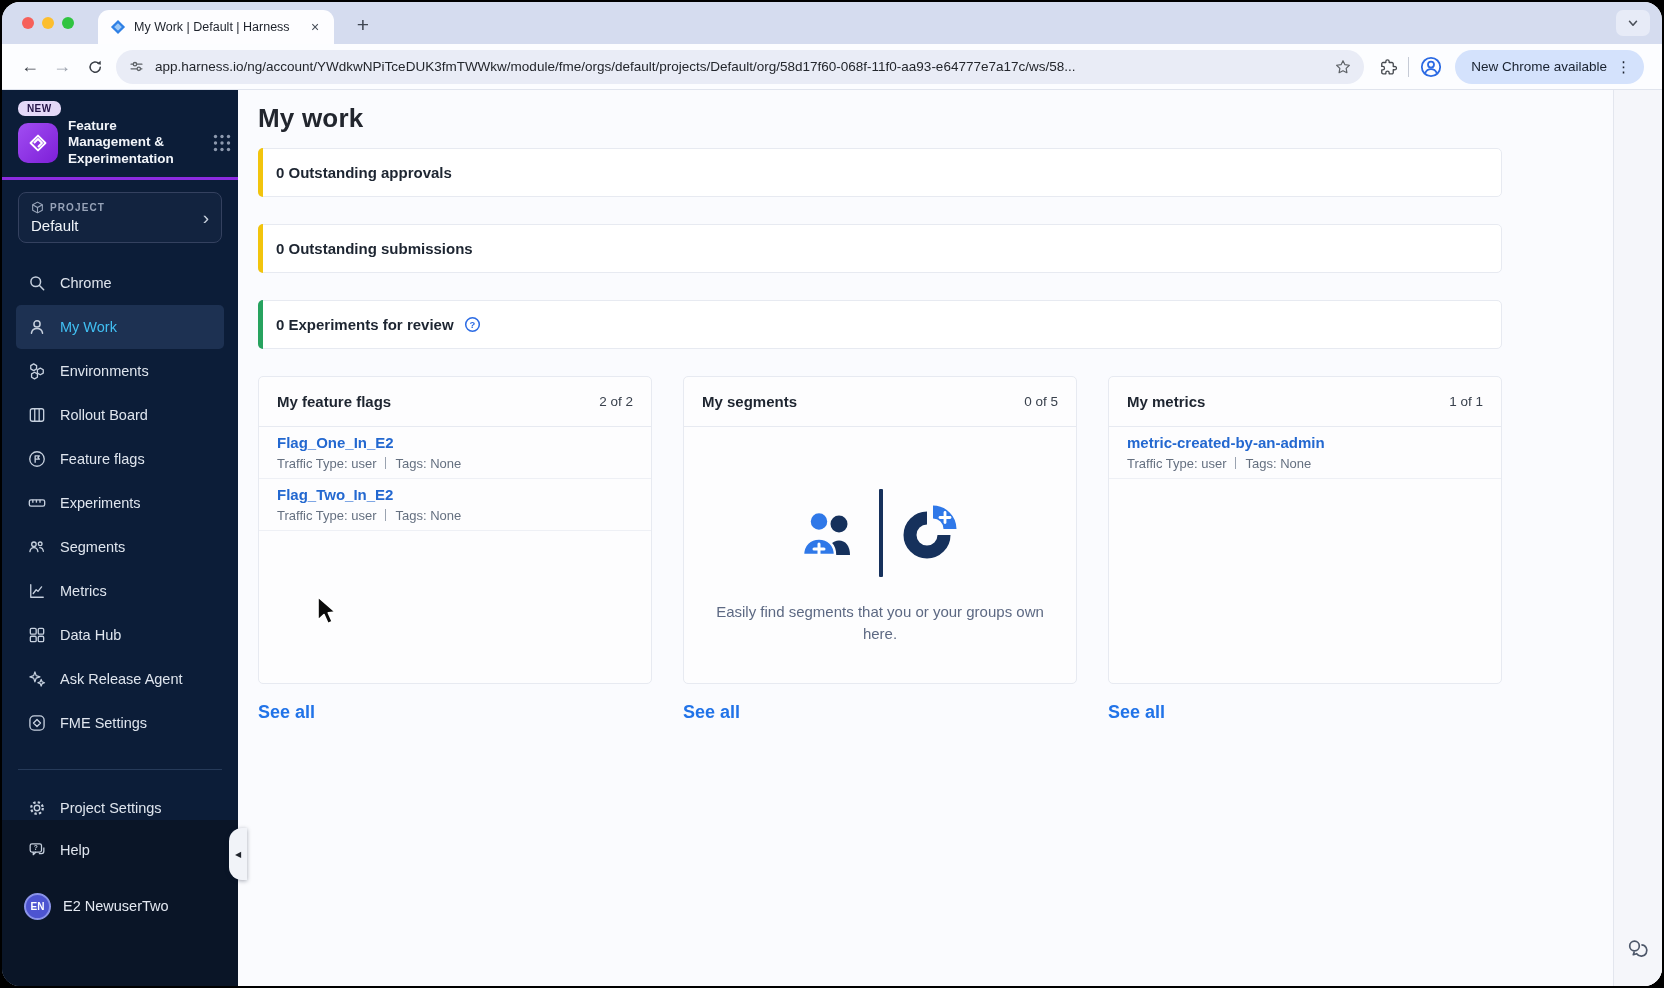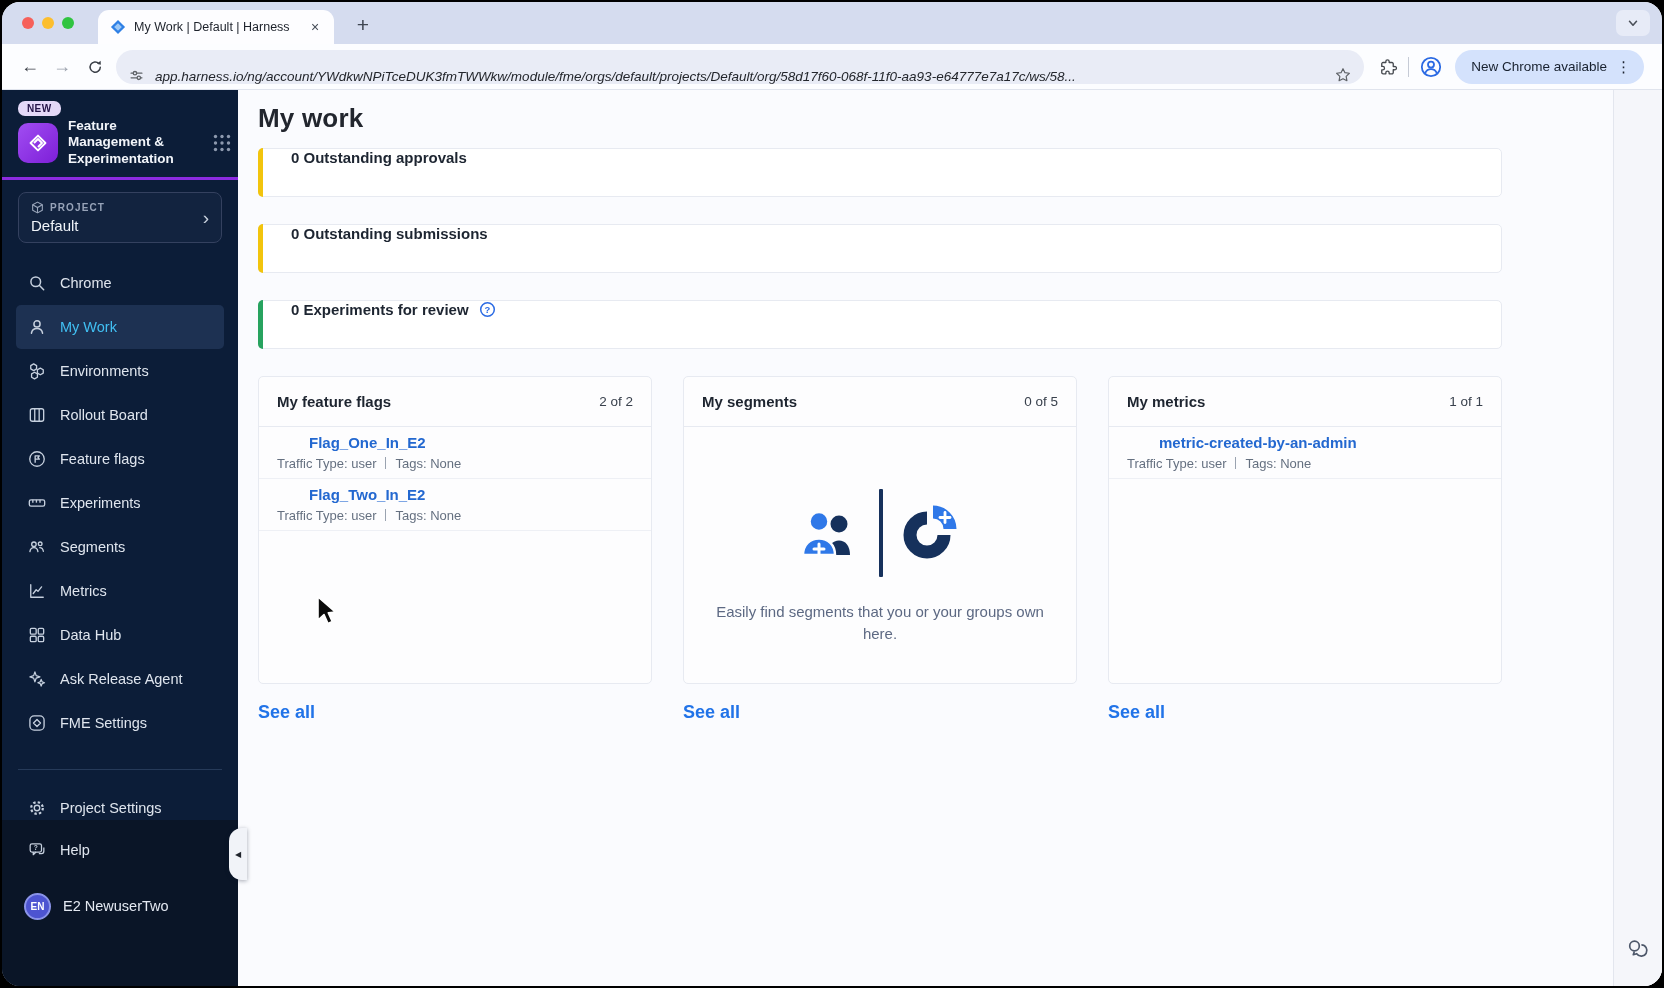--- a/index.html
+++ b/index.html
@@ -22,21 +22,21 @@
   .tabsearch { margin-left:auto; margin-bottom:8px; margin-right:12px; width:34px; height:26px;
                background:#e7ebf7; border-radius:7px; display:flex; align-items:center; justify-content:center; }
 
   
   .toolbar { height:46px; background:#fcfdff; border-bottom:1px solid #e0e4ed;
              display:flex; align-items:center; padding:0 12px; }
   .nav-btn { width:32px; height:32px; display:flex; align-items:center; justify-content:center;
              font-size:18px; color:#3a3f47; border-radius:50%; }
   .nav-btn.disabled { color:#9aa1ad; }
   .omnibox { flex:1; height:34px; background:#e9ecf6; border-radius:17px; display:flex;
-             align-items:flex-end; padding:0 12px; margin:0 14px 0 6px; min-width:0;font-style:italic; }
+             align-items:center; padding:0 12px; margin:0 14px 0 6px; min-width:0; }
   .url-text { flex:1; font-size:13.5px; color:#23262c; margin-left:10px; white-space:nowrap;
               overflow:hidden; }
   .tb-sep { width:1px; height:20px; background:#c6cbd6; margin:0 10px; }
   .update-pill { height:34px; background:#d4e2fc; border-radius:17px; display:flex; align-items:center;
                  padding:0 4px 0 16px; margin:0 6px 0 12px; }
   .update-text { font-size:13.5px; color:#18212f; }
   .kebab { font-size:15px; color:#1c2330; padding:0 9px; }
 
   
   .app { display:flex; height:calc(100% - 88px); position:relative; }
@@ -79,33 +79,33 @@
 
   
   .content { flex:1; position:relative; background:#fafbfe; min-width:0; }
   .rail { position:absolute; top:0; right:0; bottom:0; width:49px; border-left:1px solid #e3e6ee;
           background:#f5f6fa; }
   .chat-btn { position:absolute; bottom:24px; left:50%; transform:translateX(-50%); display:flex; }
   .main { position:absolute; left:20px; top:0; width:1244px; }
   .page-title { margin-top:13px; font-size:26px; font-weight:700; color:#22262e; letter-spacing:.2px; }
   .banners { margin-top:14px; }
   .banner { position:relative; background:#fff; border:1px solid #e7eaf1; border-radius:5px; height:49px;
-            display:flex; padding-left:32px; margin-bottom:27px; }
+            display:flex; align-items:center; padding-left:17px; margin-bottom:27px; }
   .banner::before { content:""; position:absolute; left:-1px; top:-1px; bottom:-1px; width:5px;
                     border-radius:5px 0 0 5px; background:var(--accent); }
   .banner-text { font-size:15px; font-weight:700; color:#1d2531; }
   .banner .q-icon { margin-left:10px; display:flex; }
   .cards { display:flex; gap:31px; margin-top:26px; }
   .card-col { width:394px; flex:none; }
   .card { background:#fdfdfe; border:1px solid #e7eaf1; border-radius:5px; height:308px; overflow:hidden; }
   .card-head { height:50px; display:flex; align-items:center; padding:0 18px; border-bottom:1px solid #e7eaf1; }
   .card-title { font-size:15px; font-weight:700; color:#1e2530; flex:1; }
   .card-count { font-size:13.5px; color:#39414d; }
   .item-row { height:52px; padding:7px 18px 0; border-bottom:1px solid #eef0f5; }
-  .item-name { font-size:15px; font-weight:700; color:#2368d0; cursor:pointer; display:inline-block;margin-left:32px; }
+  .item-name { font-size:15px; font-weight:700; color:#2368d0; cursor:pointer; display:inline-block; }
   .item-meta { margin-top:4px; font-size:13px; color:#657080; }
   .meta-sep { display:inline-block; width:1px; height:12px; background:#9aa3b0; margin:0 9px; vertical-align:-1px; }
   .see-all { display:inline-block; margin-top:18px; font-size:18px; font-weight:700; color:#2173e8; cursor:pointer; }
   .empty { text-align:center; padding-top:38px; }
   .empty-title { font-size:15px; font-weight:700; color:#4c5a76; }
   .empty-icons { margin-top:22px; display:flex; align-items:center; justify-content:center; gap:18px; height:92px; }
   .v-bar { width:4px; height:88px; background:#16315c; border-radius:1px; }
   .empty-desc { margin:22px auto 0; width:352px; font-size:15px; color:#5d6983; line-height:1.45; }
   .cursor { position:absolute; left:312px; top:594px; z-index:50; pointer-events:none; }
 </style>

